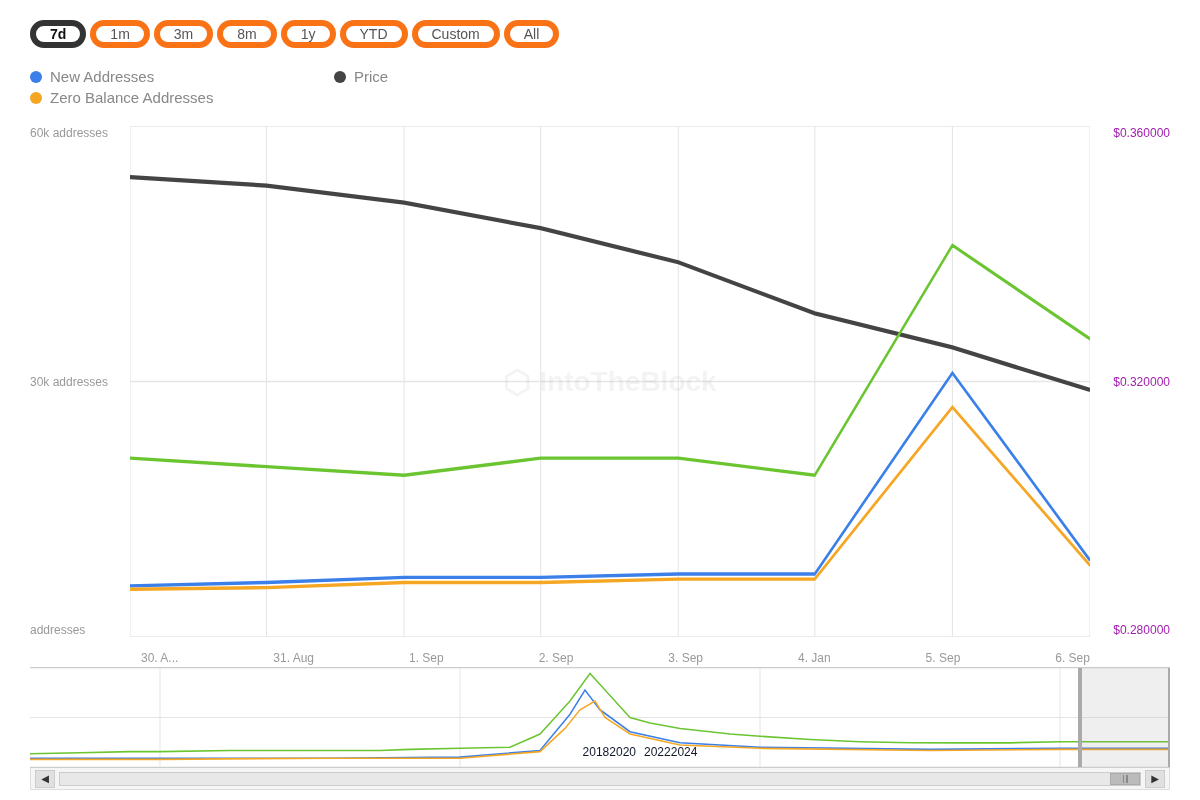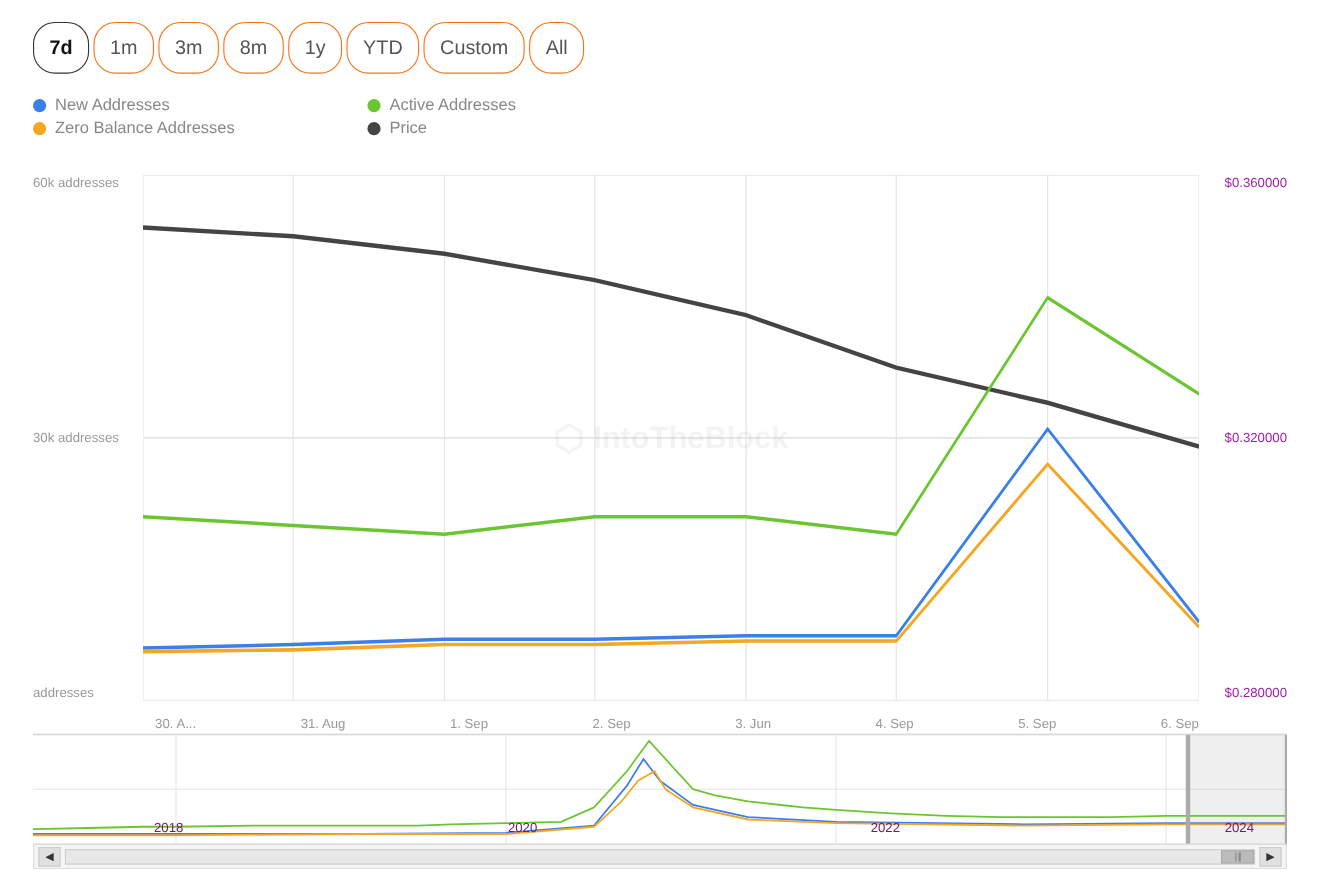--- a/index.html
+++ b/index.html
@@ -19,41 +19,41 @@
       flex-direction: column;
     }
     
     .time-buttons {
       display: flex;
       align-items: center;
       gap: 4px;
       margin-bottom: 20px;
     }
     .time-btn {
-      padding: 12px 14px;
-      border: 1px solid #f97316;
+      padding: 0 14px;
+      border: 6px solid #f97316;
       border-radius: 20px;
       background: #fff;
       color: #555;
-      font-size: 18px;
+      font-size: 14px;
       cursor: pointer;
       font-weight: 400;
     }
     .time-btn.active {
       background: #fff;
       border-color: #333;
       font-weight: 700;
       color: #111;
     }
     
     .legend {
       display: grid;
       grid-template-columns: 1fr 1fr;
       gap: 4px 8px;
-      margin-bottom: 34px;
+      margin-bottom: 20px;
       width: 600px;
     }
     .legend-item {
       display: flex;
       align-items: center;
       gap: 8px;
       font-size: 15px;
       color: #888;
     }
     .legend-dot {
@@ -145,23 +145,23 @@
     .mini-chart-svg {
       width: 100%;
       height: 100%;
     }
     .mini-year-labels {
       position: absolute;
       bottom: 8px;
       left: 30px;
       right: 30px;
       display: flex;
-      justify-content: space-between;
+      justify-content: center;
       font-size: 12px;
-      color: #701a75;
+      color: #0f172a;
       pointer-events: none;
     }
     
     .scrollbar-container {
       height: 22px;
       background: #f5f5f5;
       border: 1px solid #ddd;
       border-top: none;
       display: flex;
       align-items: center;
@@ -240,30 +240,26 @@
     <button class="time-btn">Custom</button>
     <button class="time-btn">All</button>
   </div>
 
   <div class="legend">
     <div class="legend-item">
       <div class="legend-dot" style="background:#3b7fe8;"></div>
       <span>New Addresses</span>
     </div>
     <div class="legend-item">
-      <div class="legend-dot" style="background:#6bc531;"></div>
-      <span>Active Addresses</span>
+      <div class="legend-dot" style="background:#444;"></div>
+      <span>Price</span>
     </div>
     <div class="legend-item">
       <div class="legend-dot" style="background:#f5a623;"></div>
       <span>Zero Balance Addresses</span>
-    </div>
-    <div class="legend-item">
-      <div class="legend-dot" style="background:#444;"></div>
-      <span>Price</span>
     </div>
   </div>
 
   <div class="chart-container">
     <div class="main-chart">
 
       <div class="y-axis-labels-left">
         <span>60k addresses</span>
         <span>30k addresses</span>
         <span>addresses</span>
@@ -304,22 +300,22 @@
 
           <polyline fill="none" stroke="#f5a623" stroke-width="2" points="0,272 128,271 257,268 385,268 514,266 642,266 771,165 900,258"></polyline>
         </svg>
       </div>
 
       <div class="x-axis-labels">
         <span>30. A...</span>
         <span>31. Aug</span>
         <span>1. Sep</span>
         <span>2. Sep</span>
-        <span>3. Jun</span>
-        <span>4. Sep</span>
+        <span>3. Sep</span>
+        <span>4. Jan</span>
         <span>5. Sep</span>
         <span>6. Sep</span>
       </div>
     </div>
 
     <div class="mini-chart-container">
       <svg class="mini-chart-svg" viewBox="0 0 1140 90" preserveAspectRatio="none">
 
         <rect x="0" y="0" width="1140" height="90" fill="#fff"></rect>
 

